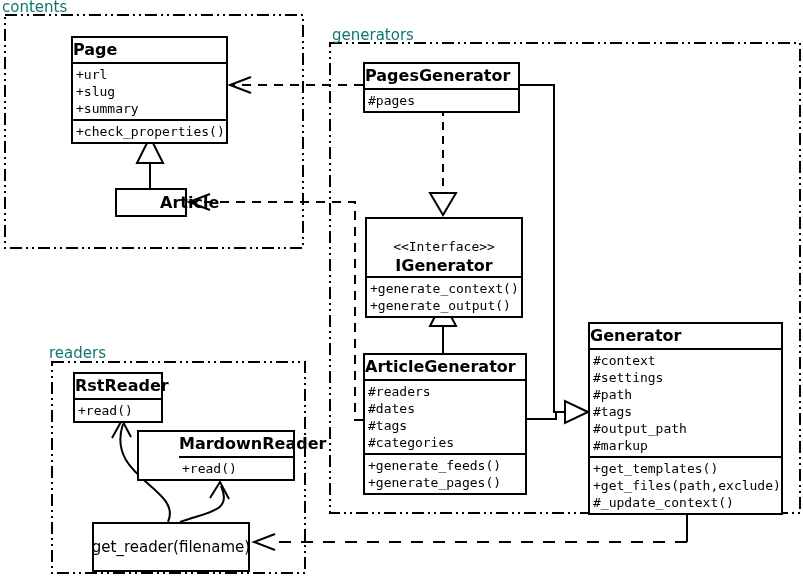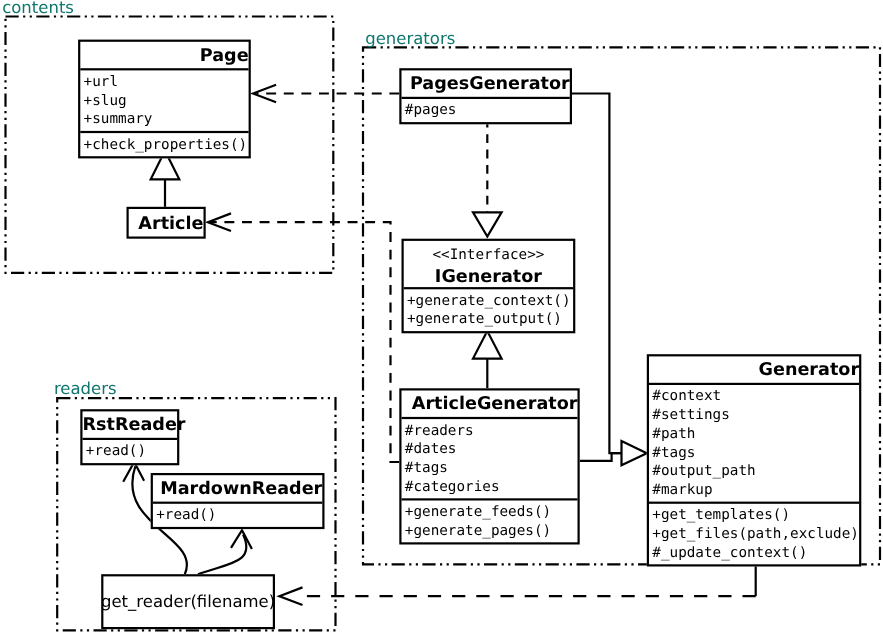--- a/index.html
+++ b/index.html
@@ -1,24 +1,24 @@
 <!DOCTYPE html>
 <html><head>
 <meta charset="utf-8">
 <style>
   html,body{margin:0;padding:0;background:#ffffff;}
   #canvas{position:relative;width:803px;height:579px;background:#ffffff;overflow:hidden;
           font-family:"DejaVu Sans",sans-serif;color:#000;}
   #wires{position:absolute;left:0;top:0;z-index:0;}
   .pkg-label{position:absolute;z-index:3;font-size:15px;line-height:15px;color:#0f766e;}
   .uml-box{position:absolute;z-index:2;background:#ffffff;border:2px solid #000;box-sizing:border-box;}
-  .uml-title{font-weight:bold;font-size:16px;line-height:24px;text-align:right;white-space:nowrap;}
+  .uml-title{font-weight:bold;font-size:16px;line-height:24px;text-align:left;white-space:nowrap;}
   .uml-comp{border-top:2px solid #000;padding:2px 3px;}
   .uml-line{font-family:"DejaVu Sans Mono",monospace;font-size:13px;line-height:17px;white-space:nowrap;}
-  .stereotype{font-family:"DejaVu Sans Mono",monospace;font-size:13px;line-height:16px;text-align:center;padding-top:5px;}
+  .stereotype{font-family:"DejaVu Sans Mono",monospace;font-size:13px;line-height:16px;text-align:center;padding-top:20px;}
   .iface-name{font-weight:bold;font-size:16px;line-height:21px;text-align:center;}
   .plain-box{position:absolute;z-index:2;background:#ffffff;border:2px solid #000;box-sizing:border-box;
              display:flex;align-items:center;justify-content:center;font-size:15px;white-space:nowrap;}
 </style>
 </head>
 <body>
 
 <div id="canvas">
 
   <svg id="wires" width="803" height="579" viewBox="0 0 803 579">
@@ -67,21 +67,21 @@
     <div class="uml-comp">
       <div class="uml-line">+url</div>
       <div class="uml-line">+slug</div>
       <div class="uml-line">+summary</div>
     </div>
     <div class="uml-comp">
       <div class="uml-line">+check_properties()</div>
     </div>
   </div>
 
-  <div class="uml-box" style="left:115px;top:188px;width:72px;height:29px;">
+  <div class="uml-box" style="left:115px;top:188px;width:72px;height:29px;padding-left:43px;">
     <div class="uml-title" style="line-height:25px;">Article</div>
   </div>
 
   <div class="uml-box" style="left:363px;top:62px;width:157px;">
     <div class="uml-title">PagesGenerator</div>
     <div class="uml-comp">
       <div class="uml-line">#pages</div>
     </div>
   </div>
 
@@ -127,21 +127,21 @@
     </div>
   </div>
 
   <div class="uml-box" style="left:73px;top:372px;width:90px;">
     <div class="uml-title">RstReader</div>
     <div class="uml-comp">
       <div class="uml-line">+read()</div>
     </div>
   </div>
 
-  <div class="uml-box" style="left:137px;top:430px;width:158px;">
+  <div class="uml-box" style="left:137px;top:430px;width:158px;padding-left:40px;">
     <div class="uml-title">MardownReader</div>
     <div class="uml-comp">
       <div class="uml-line">+read()</div>
     </div>
   </div>
 
   <div class="plain-box" style="left:92px;top:522px;width:158px;height:50px;">
     <span>get_reader(filename)</span>
   </div>
 

